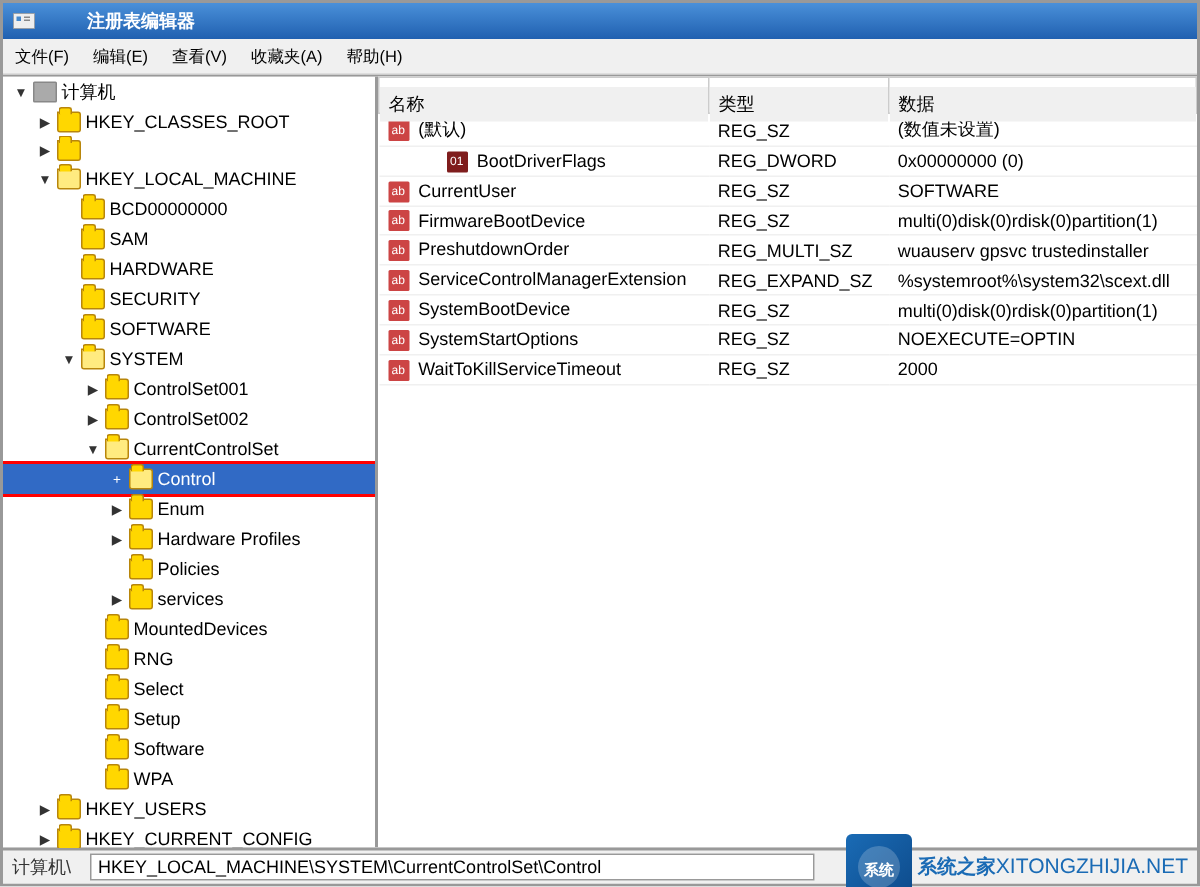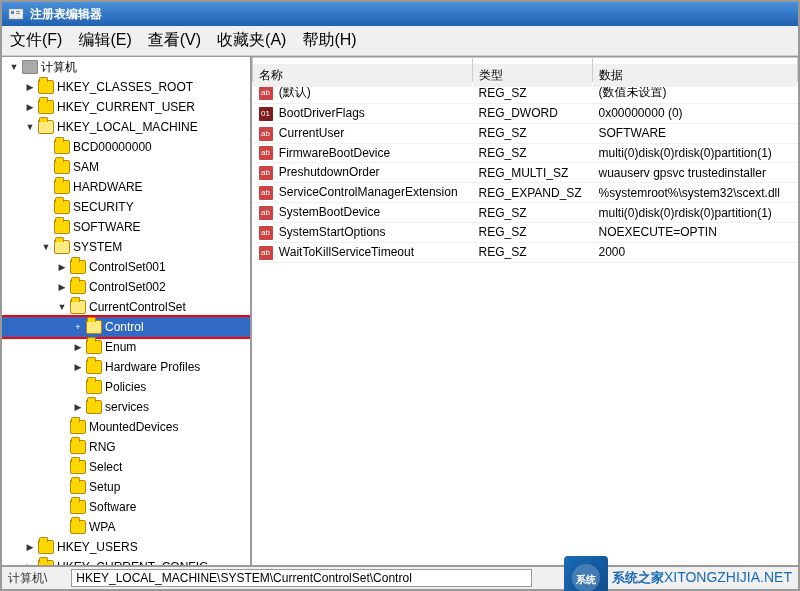--- a/index.html
+++ b/index.html
@@ -34,34 +34,35 @@
 
     .title-bar-icon {
       width: 16px;
       height: 16px;
     }
 
     .title-bar-text {
       font-size: 12px;
       font-weight: bold;
       color: white;
+      margin-left: 28px;
     }
 
     .menu-bar {
       background: #f0f0f0;
       display: flex;
       padding: 2px 0;
       border-bottom: 1px solid #ccc;
       flex-shrink: 0;
     }
 
     .menu-item {
       padding: 2px 8px;
       cursor: pointer;
-      font-size: 16px;
+      font-size: 11px;
       text-align: right;
     }
 
     .main-content {
       display: flex;
       flex: 1;
       overflow: hidden;
       border-top: 1px solid #999;
     }
 
@@ -184,21 +185,21 @@
 
     .status-bar {
       background: #f0f0f0;
       border-top: 2px solid #999;
       padding: 2px 6px;
       font-size: 12px;
       display: flex;
       align-items: center;
       height: 24px;
       flex-shrink: 0;
-      gap: 24px;
+      gap: 13px;
     }
 
     .status-label {
       color: #333;
     }
 
     .status-path {
       background: white;
       border: 1px solid #999;
       padding: 1px 4px;
@@ -242,21 +243,20 @@
 
       <div class="tree-item indent2">
         <span class="expand-btn">▶</span>
         <span class="folder-icon"></span>
         <span>HKEY_CLASSES_ROOT</span>
       </div>
 
       <div class="tree-item indent2">
         <span class="expand-btn">▶</span>
         <span class="folder-icon"></span>
-        <span>HKEY_CURRENT_USER</span>
       </div>
 
       <div class="tree-item indent2">
         <span class="expand-btn">▼</span>
         <span class="folder-icon open"></span>
         <span>HKEY_LOCAL_MACHINE</span>
       </div>
 
       <div class="tree-item indent3">
         <span class="expand-btn empty">▶</span>
@@ -402,21 +402,21 @@
           </tr>
         </thead>
         <tbody id="reg-table-body">
 
         <tr>
               <td><span class="reg-icon" style="background: rgb(204, 68, 68); font-size: 8px;">ab</span> (默认)</td>
               <td>REG_SZ</td>
               <td>(数值未设置)</td>
             </tr>
             <tr>
-              <td><span class="reg-icon" style="background: #7f1d1d; font-size: 8px;">01</span> BootDriverFlags</td>
+              <td><span class="reg-icon" style="background: #7f1d1d; font-size: 8px; margin-left: 39px;">01</span> BootDriverFlags</td>
               <td>REG_DWORD</td>
               <td>0x00000000 (0)</td>
             </tr>
             <tr>
               <td><span class="reg-icon" style="background: rgb(204, 68, 68); font-size: 8px;">ab</span> CurrentUser</td>
               <td>REG_SZ</td>
               <td>SOFTWARE</td>
             </tr>
             <tr>
               <td><span class="reg-icon" style="background: rgb(204, 68, 68); font-size: 8px;">ab</span> FirmwareBootDevice</td>

